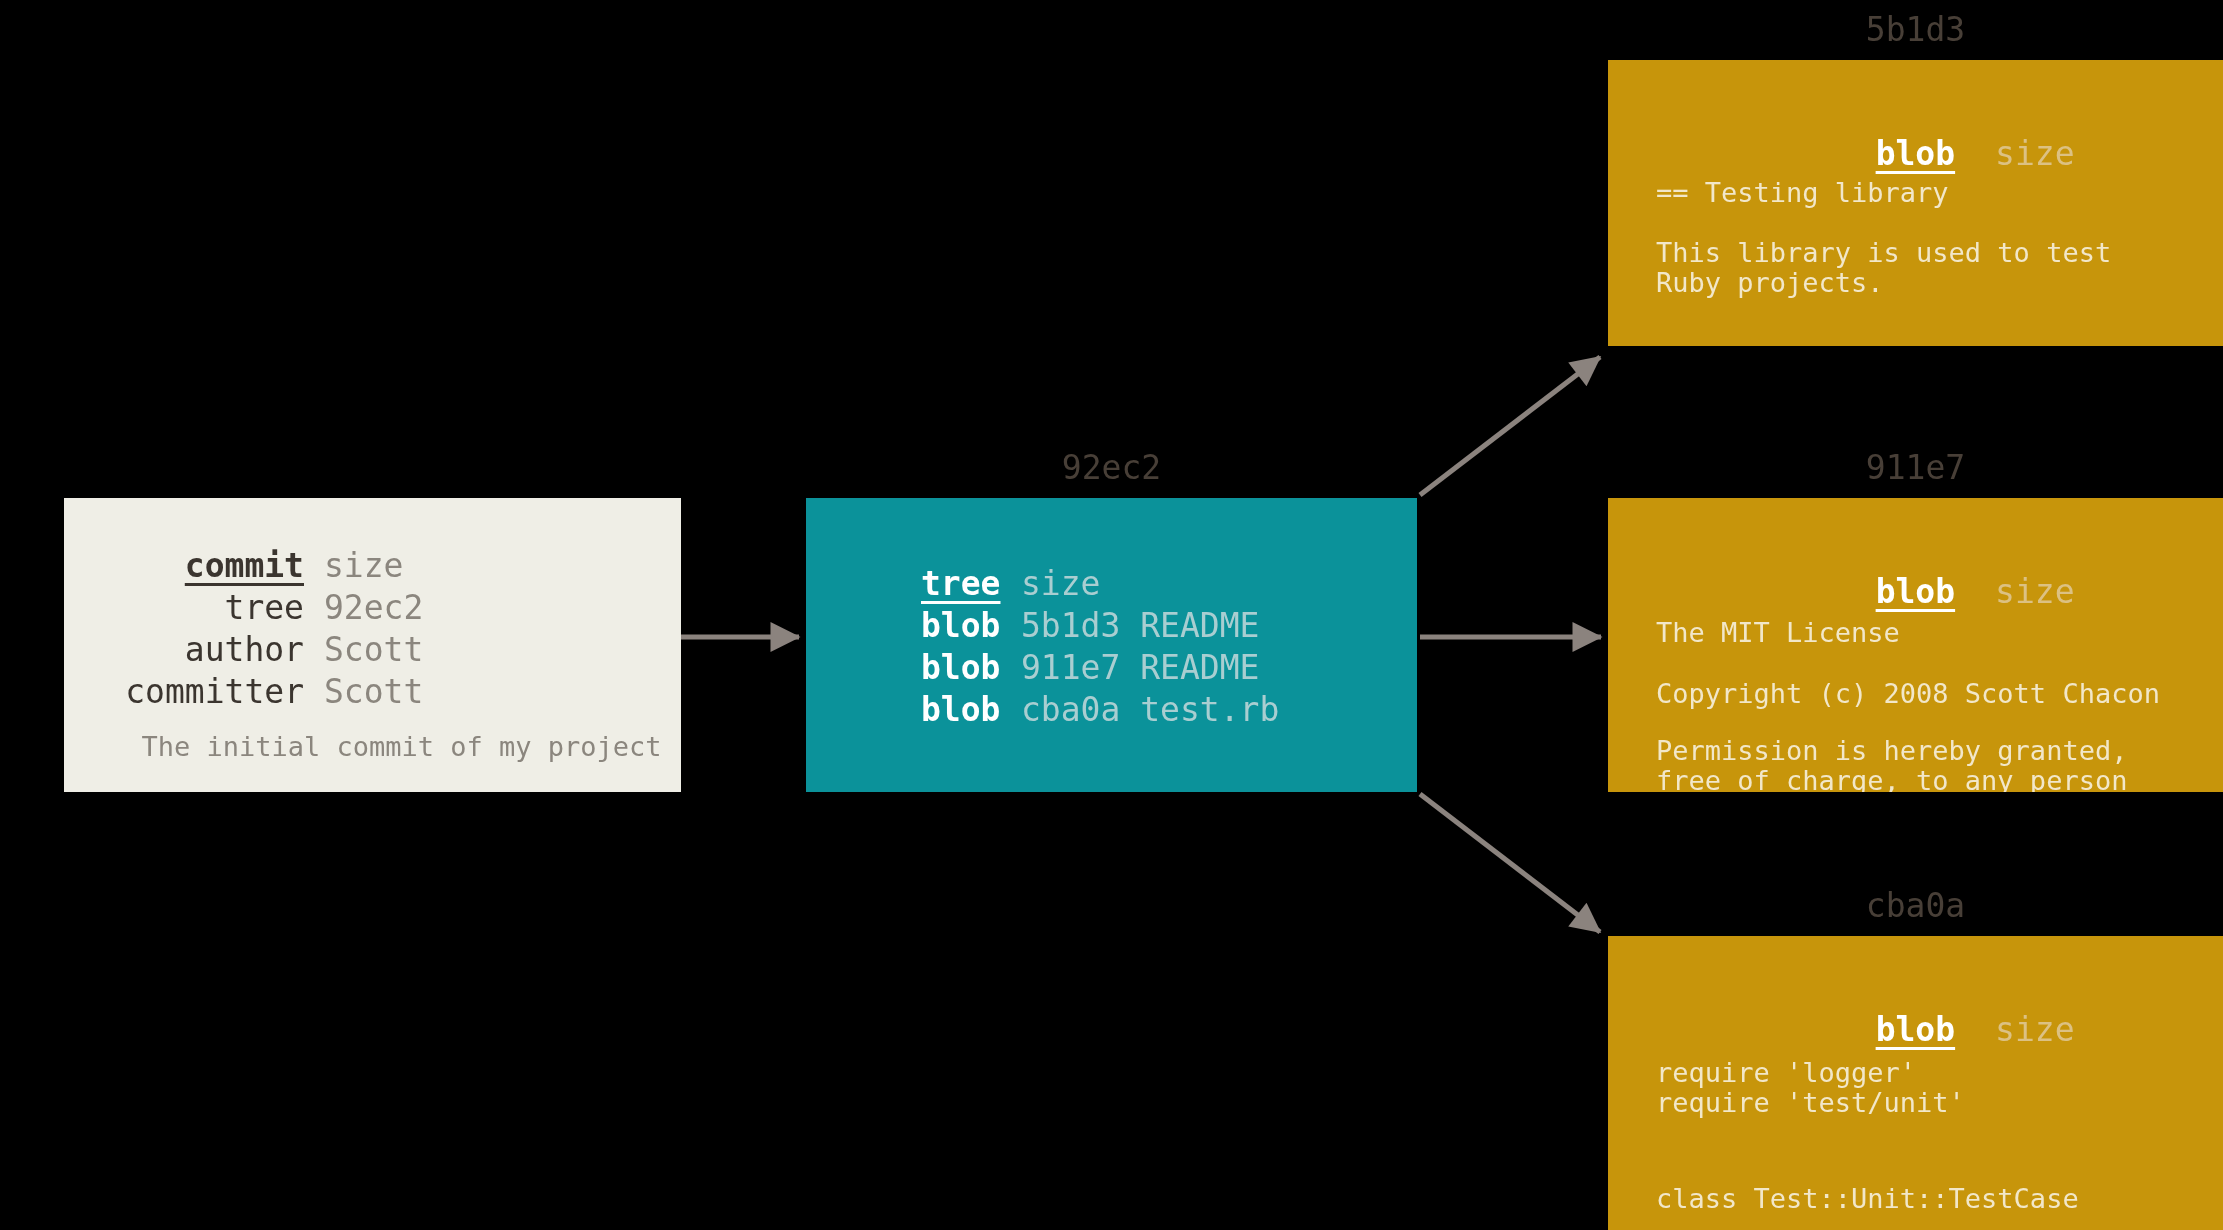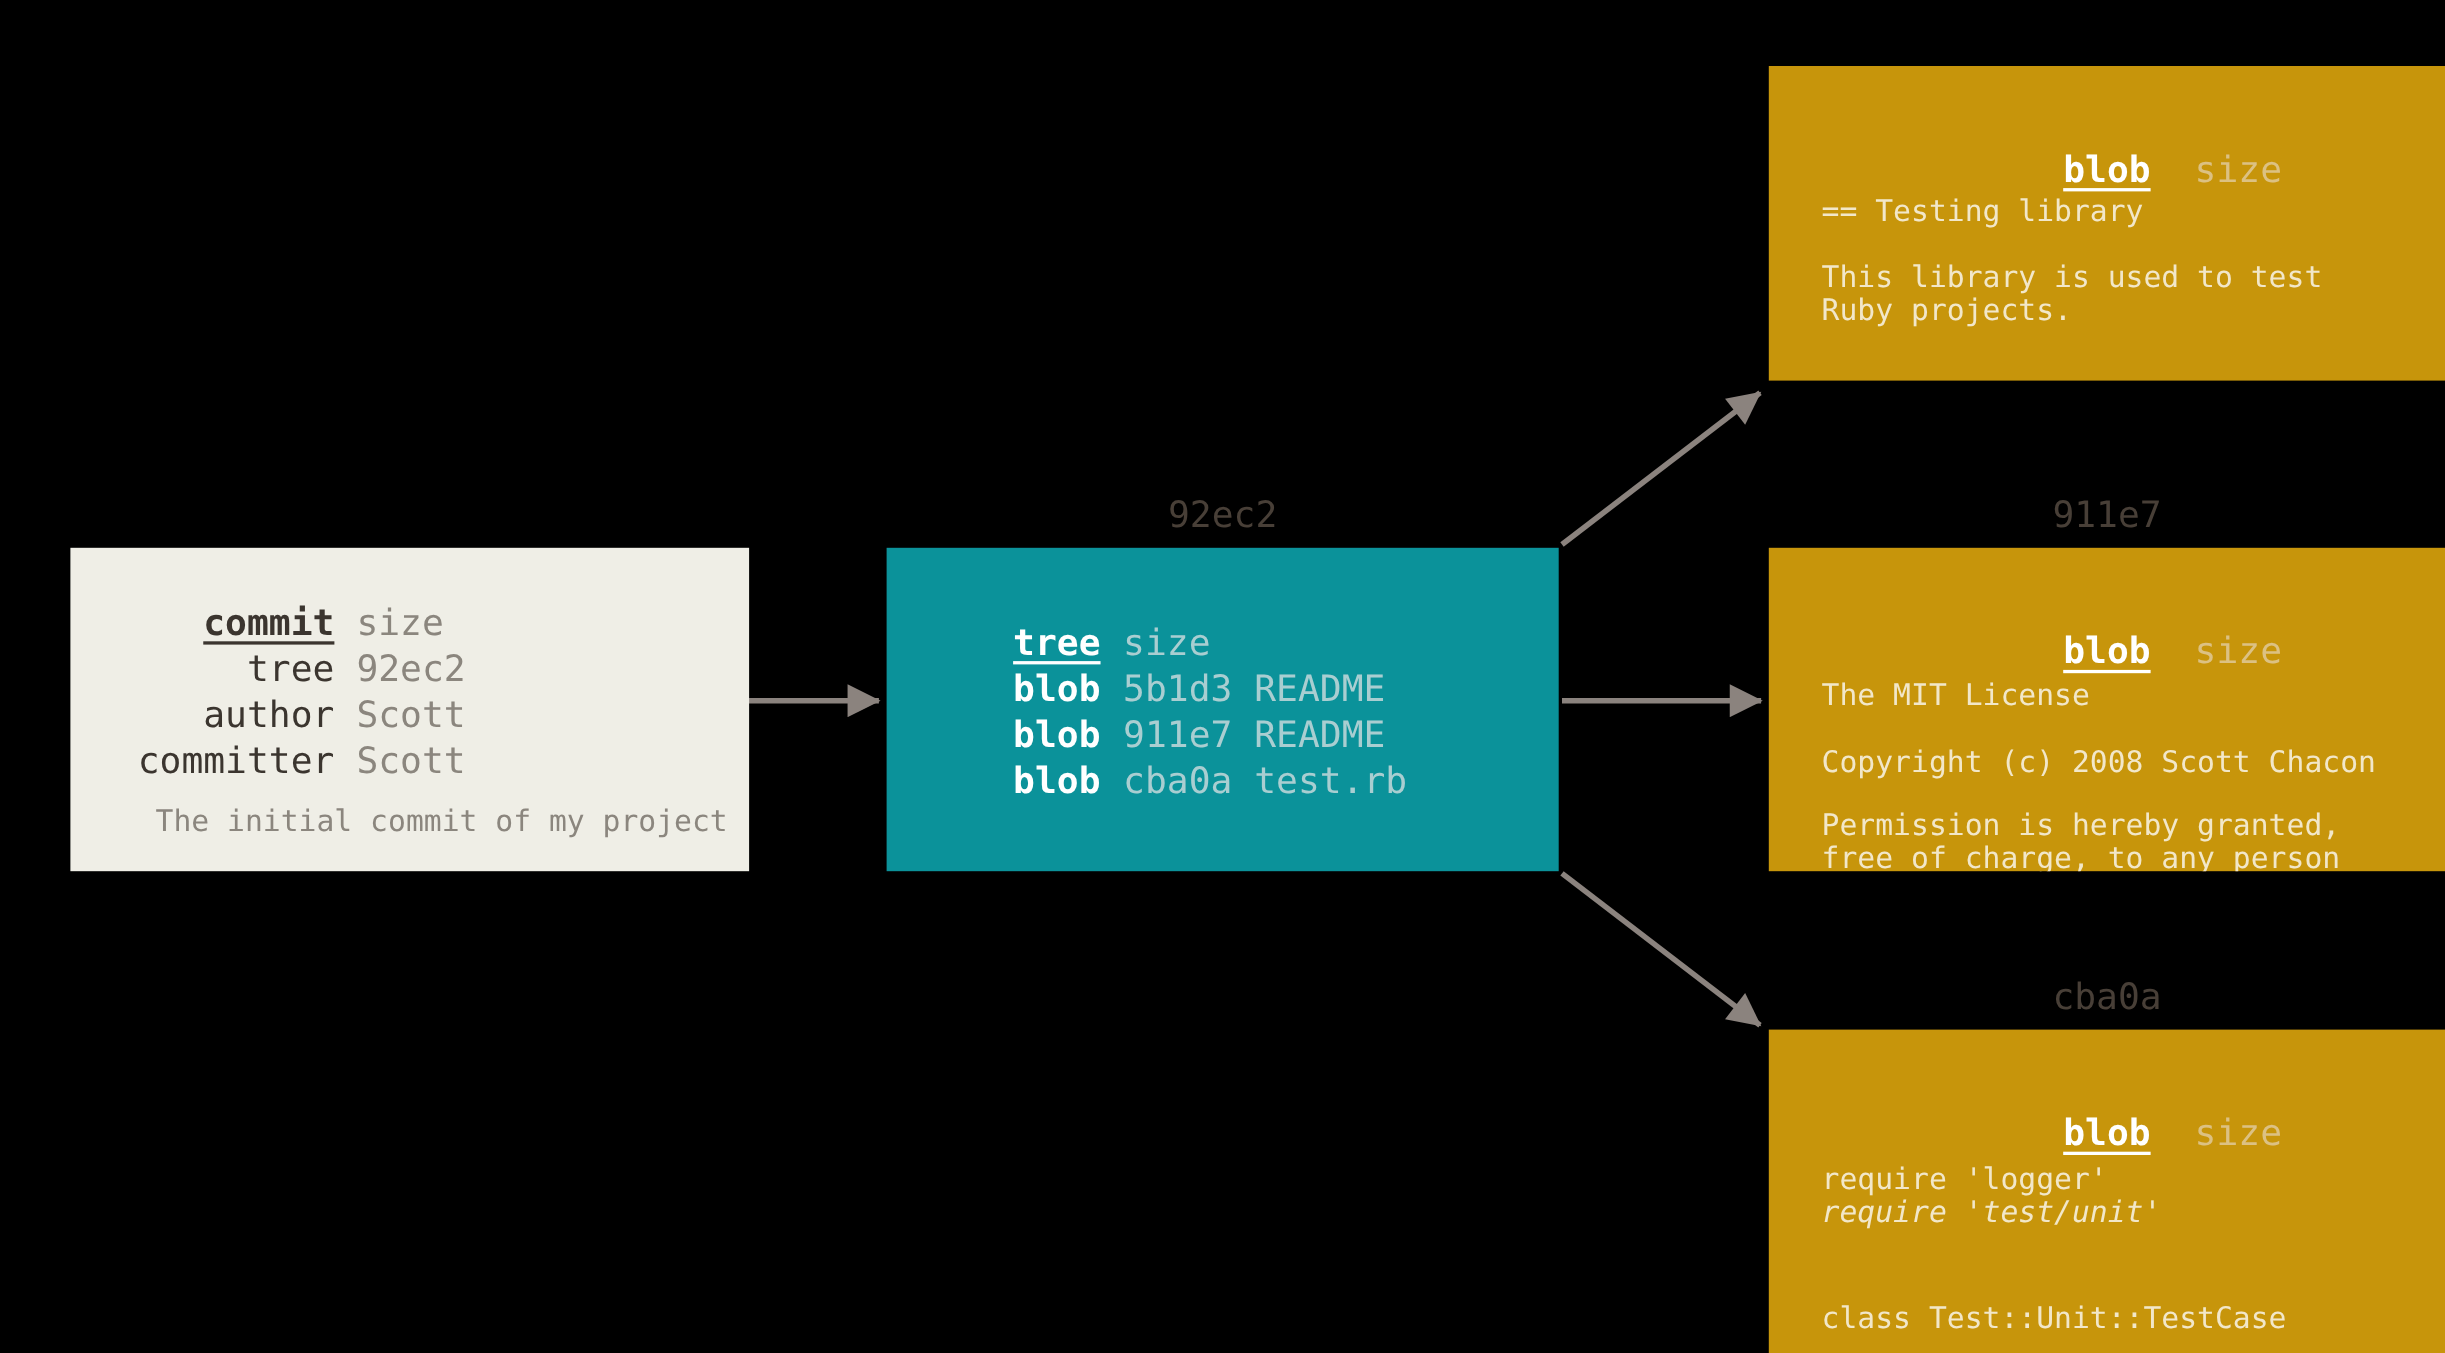--- a/index.html
+++ b/index.html
@@ -72,20 +72,21 @@
         <path d="M0,0 L10,5 L0,10 Z" fill="currentColor"></path>
       </marker>
     </defs>
     <line x1="620" y1="637" x2="799" y2="637" marker-end="url(#ah)"></line>
     <line x1="1420" y1="495" x2="1600" y2="357" marker-end="url(#ah)"></line>
     <line x1="1420" y1="637" x2="1601" y2="637" marker-end="url(#ah)"></line>
     <line x1="1420" y1="794" x2="1600" y2="932" marker-end="url(#ah)"></line>
   </svg>
 
   <div class="hash" style="left:806px;top:448px;width:611px;">92ec2</div>
+  <div class="hash" style="left:1608px;top:10px;width:615px;">5b1d3</div>
   <div class="hash" style="left:1608px;top:448px;width:615px;">911e7</div>
   <div class="hash" style="left:1608px;top:886px;width:615px;">cba0a</div>
 
   <div class="box commit-box">
     <div class="rows commit-rows">
       <div class="row">
         <span class="k strong u">commit</span><span class="v">size</span>
       </div>
       <div class="row">
         <span class="k">tree</span><span class="v">92ec2</span>
@@ -134,17 +135,17 @@
     <div class="bline" style="top:181px;">Copyright (c) 2008 Scott Chacon</div>
     <div class="bline" style="top:238px;">Permission is hereby granted,</div>
     <div class="bline" style="top:268px;">free of charge, to any person</div>
   </div>
 
   <div class="box blob-box blob-3">
     <div class="blob-header">
       <span class="k">blob</span><span class="v">size</span>
     </div>
     <div class="bline" style="top:122px;">require 'logger'</div>
-    <div class="bline" style="top:152px;font-style:italic;">require 'test/unit'</div>
+    <div class="bline" style="top:152px;">require 'test/unit'</div>
     <div class="bline" style="top:248px;">class Test::Unit::TestCase</div>
   </div>
 
 </div>
 
 </body></html>

